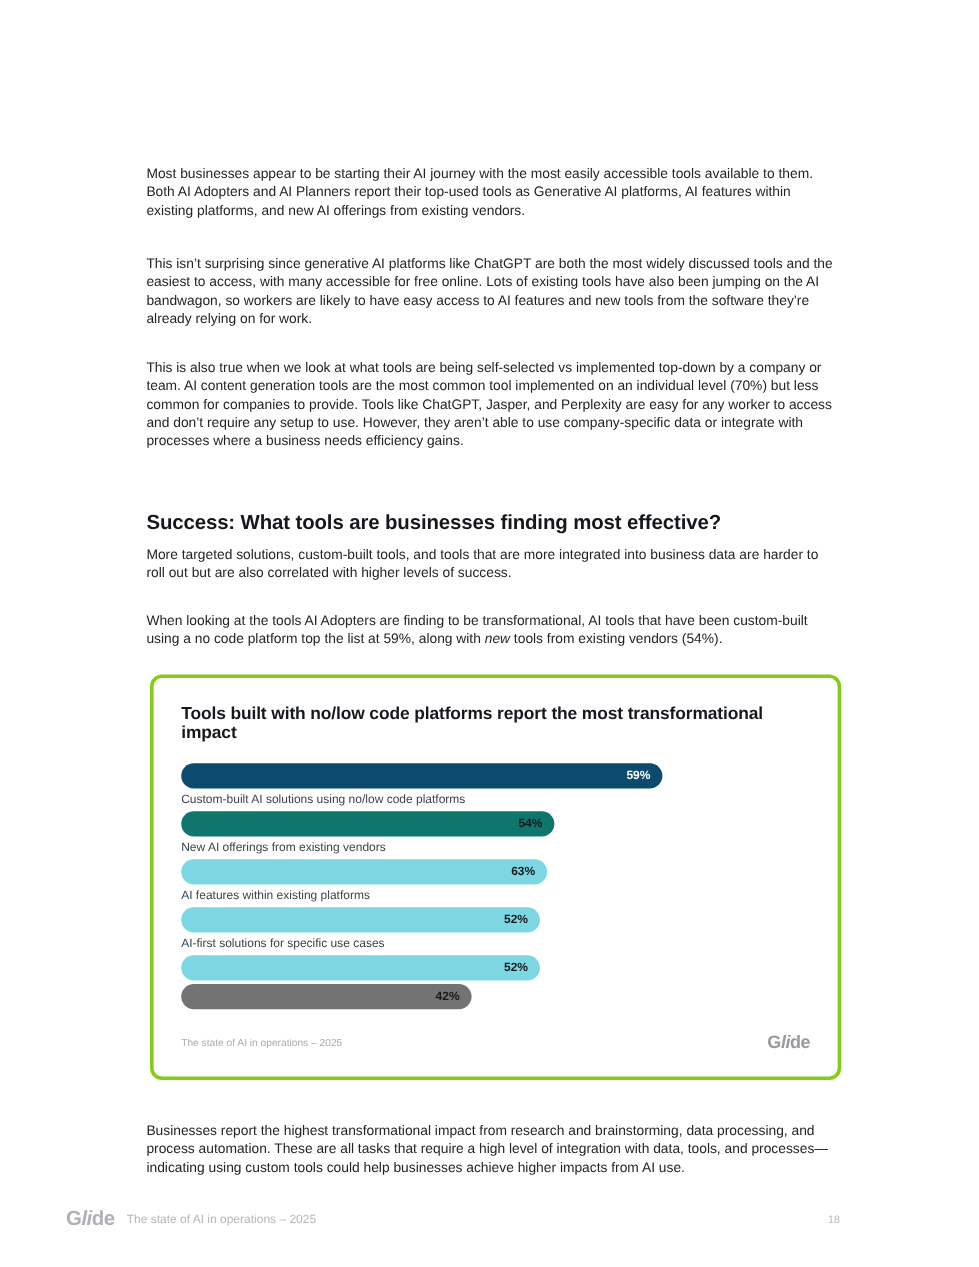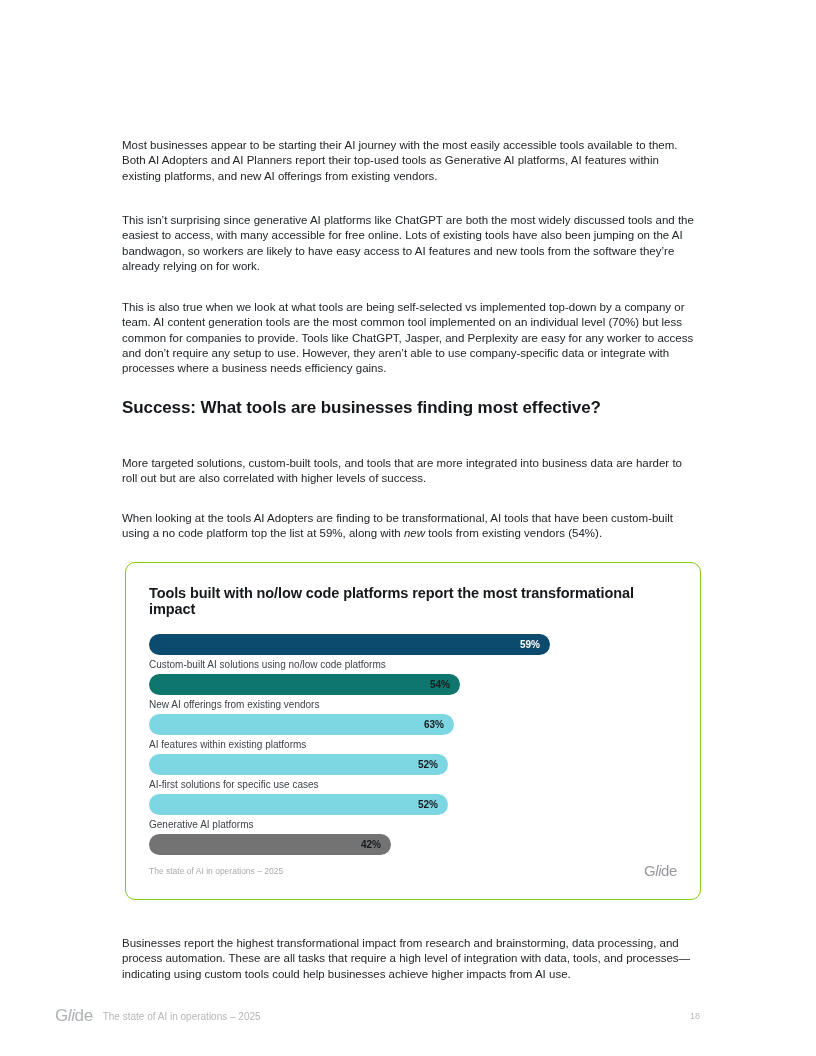--- a/index.html
+++ b/index.html
@@ -14,28 +14,29 @@
   .body-text {
     font-size: 11.5px;
     line-height: 15.3px;
     color: #212529;
   }
   .section-heading {
     font-size: 17px;
     font-weight: 700;
     color: #14171b;
     letter-spacing: -0.1px;
+    margin-top: 28px;
   }
   
   .chart-card {
     position: absolute;
     left: 125px; top: 562px;
     width: 576px; height: 338px;
     background: #ffffff;
-    border: 1px solid #84cc16;
+    border: 3px solid #84cc16;
     border-radius: 10px;
     padding: 22px 23px 0 23px;
   }
   .chart-title {
     font-size: 14.5px;
     font-weight: 700;
     color: #15181c;
     letter-spacing: -0.1px;
   }
   .chart-body { display: flex; margin-top: 17px; }
@@ -67,21 +68,21 @@
   }
   .card-footer {
     position: absolute;
     left: 23px; right: 23px; bottom: 20px;
     display: flex;
     justify-content: space-between;
     align-items: center;
   }
   .card-source { font-size: 8.5px; color: #a8abb0; }
   .glide-logo {
-    font-weight: 400;
+    font-weight: 700;
     letter-spacing: -0.4px;
     display: inline-block;
     text-align: right;
   }
   .glide-logo .lo-li { font-style: italic; }
   .glide-logo.card-logo { font-size: 15px; color: #97999e; }
   .glide-logo.footer-logo { font-size: 17px; color: #aeb1b5; }
   
   .page-footer {
     position: absolute;
@@ -138,21 +139,20 @@
           <div class="bar-row">
             <div class="bar" style="width: 299px; background: rgb(125, 215, 226);">
               <span class="bar-value" style="color: rgb(22, 25, 29);">52%</span>
             </div>
             <div class="bar-cat">AI-first solutions for specific use cases</div>
           </div>
           <div class="bar-row">
             <div class="bar" style="width: 299px; background: rgb(125, 215, 226);">
               <span class="bar-value" style="color: rgb(22, 25, 29);">52%</span>
             </div>
-            <div class="bar-cat">Generative AI platforms</div>
           </div>
           <div class="bar-row">
             <div class="bar" style="width: 242px; background: #737373;">
               <span class="bar-value" style="color: rgb(22, 25, 29);">42%</span>
             </div>
           </div>
         </div>
     </div>
     <div class="card-footer">
       <span class="card-source">The state of AI in operations – 2025</span>

